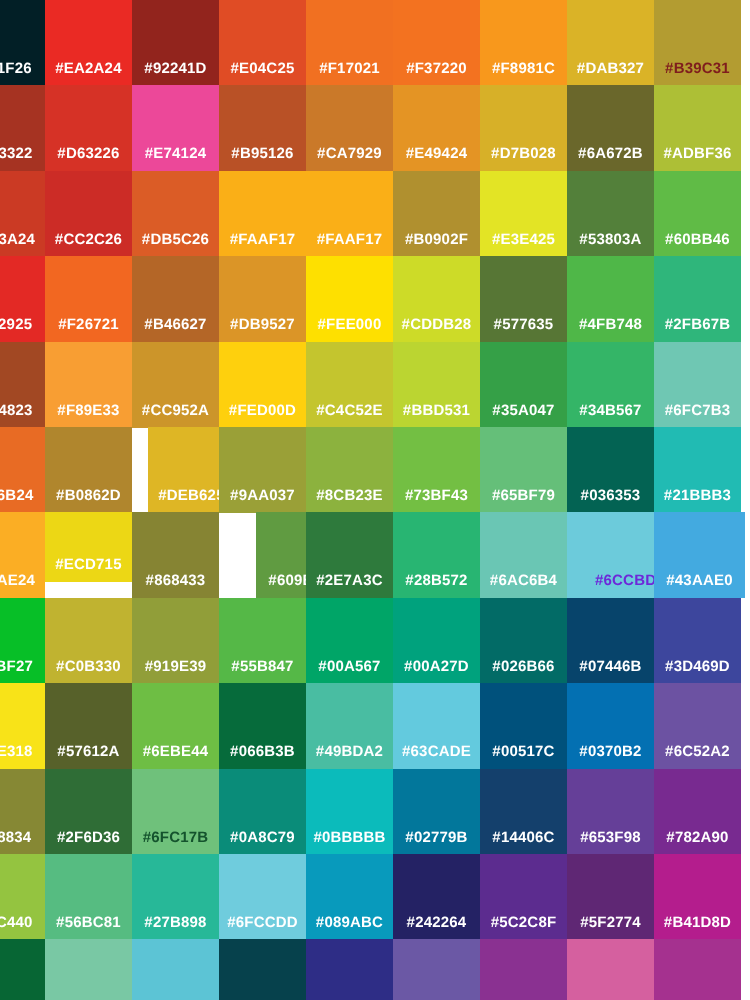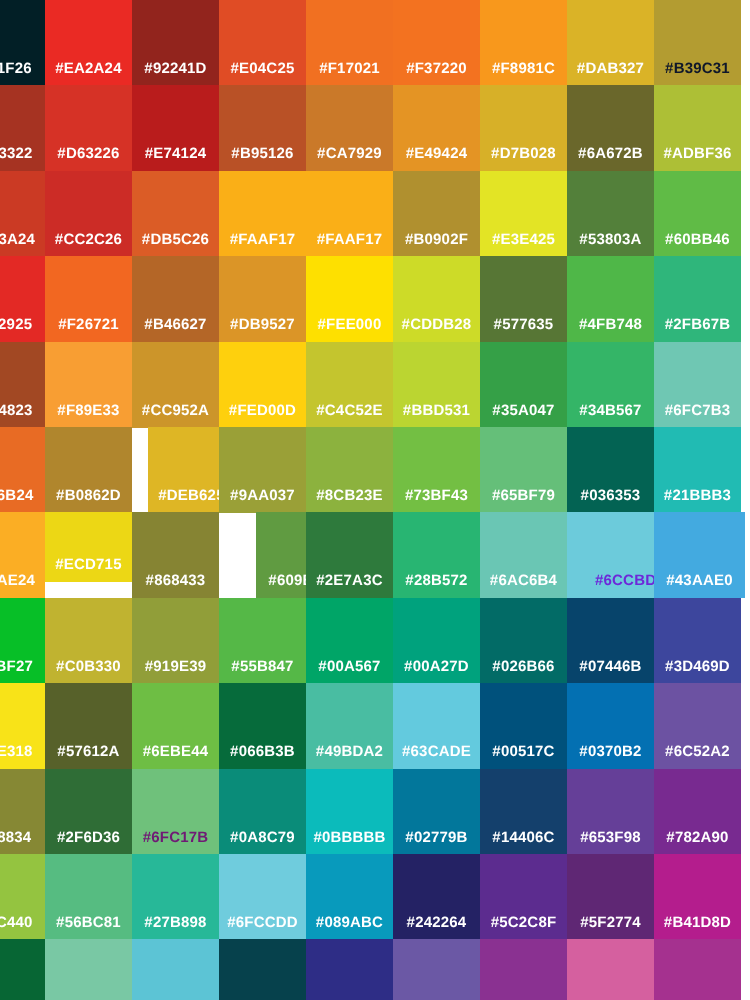--- a/index.html
+++ b/index.html
@@ -63,29 +63,29 @@
     <div class="swatch" title="#F37220" style="left: 393px; top: 0px; width: 87px; height: 86px; background-color: rgb(243, 114, 32);">
       <span class="swatch-label" style="color: rgb(255, 255, 255);">#F37220</span>
     </div>
     <div class="swatch" title="#F8981C" style="left: 480px; top: 0px; width: 87px; height: 86px; background-color: rgb(248, 152, 28);">
       <span class="swatch-label" style="color: rgb(255, 255, 255);">#F8981C</span>
     </div>
     <div class="swatch" title="#DAB327" style="left: 567px; top: 0px; width: 87px; height: 86px; background-color: rgb(218, 179, 39);">
       <span class="swatch-label" style="color: rgb(255, 255, 255);">#DAB327</span>
     </div>
     <div class="swatch" title="#B39C31" style="left: 654px; top: 0px; width: 87px; height: 86px; background-color: rgb(179, 156, 49);">
-      <span class="swatch-label" style="color: #0f172a;">#B39C31</span>
+      <span class="swatch-label" style="color: #7f1d1d;">#B39C31</span>
     </div>
     <div class="swatch" title="#A63322" style="left: -42px; top: 85.4px; width: 87px; height: 86px; background-color: rgb(166, 51, 34);">
       <span class="swatch-label" style="color: rgb(255, 255, 255);">#A63322</span>
     </div>
     <div class="swatch" title="#D63226" style="left: 45px; top: 85.4px; width: 87px; height: 86px; background-color: rgb(214, 50, 38);">
       <span class="swatch-label" style="color: rgb(255, 255, 255);">#D63226</span>
     </div>
-    <div class="swatch" title="#E74124" style="left: 132px; top: 85.4px; width: 87px; height: 86px; background-color: #b91c1c; padding-left: 41px;">
+    <div class="swatch" title="#E74124" style="left: 132px; top: 85.4px; width: 87px; height: 86px; background-color: #ec4899; padding-left: 41px;">
       <span class="swatch-label" style="color: rgb(255, 255, 255);">#E74124</span>
     </div>
     <div class="swatch" title="#B95126" style="left: 219px; top: 85.4px; width: 87px; height: 86px; background-color: rgb(185, 81, 38);">
       <span class="swatch-label" style="color: rgb(255, 255, 255);">#B95126</span>
     </div>
     <div class="swatch" title="#CA7929" style="left: 306px; top: 85.4px; width: 87px; height: 86px; background-color: rgb(202, 121, 41);">
       <span class="swatch-label" style="color: rgb(255, 255, 255);">#CA7929</span>
     </div>
     <div class="swatch" title="#E49424" style="left: 393px; top: 85.4px; width: 87px; height: 86px; background-color: rgb(228, 148, 36);">
       <span class="swatch-label" style="color: rgb(255, 255, 255);">#E49424</span>
@@ -288,21 +288,21 @@
     <div class="swatch" title="#6C52A2" style="left: 654px; top: 683.2px; width: 87px; height: 86px; background-color: rgb(108, 82, 162);">
       <span class="swatch-label" style="color: rgb(255, 255, 255);">#6C52A2</span>
     </div>
     <div class="swatch" title="#868834" style="left: -42px; top: 768.6px; width: 87px; height: 86px; background-color: rgb(134, 136, 52);">
       <span class="swatch-label" style="color: rgb(255, 255, 255);">#868834</span>
     </div>
     <div class="swatch" title="#2F6D36" style="left: 45px; top: 768.6px; width: 87px; height: 86px; background-color: rgb(47, 109, 54);">
       <span class="swatch-label" style="color: rgb(255, 255, 255);">#2F6D36</span>
     </div>
     <div class="swatch" title="#6FC17B" style="left: 132px; top: 768.6px; width: 87px; height: 86px; background-color: rgb(111, 193, 123);">
-      <span class="swatch-label" style="color: #701a75; margin-top: 40px;">#6FC17B</span>
+      <span class="swatch-label" style="color: #14532d; margin-top: 40px;">#6FC17B</span>
     </div>
     <div class="swatch" title="#0A8C79" style="left: 219px; top: 768.6px; width: 87px; height: 86px; background-color: rgb(10, 140, 121);">
       <span class="swatch-label" style="color: rgb(255, 255, 255);">#0A8C79</span>
     </div>
     <div class="swatch" title="#0BBBBB" style="left: 306px; top: 768.6px; width: 87px; height: 86px; background-color: rgb(11, 187, 187);">
       <span class="swatch-label" style="color: rgb(255, 255, 255);">#0BBBBB</span>
     </div>
     <div class="swatch" title="#02779B" style="left: 393px; top: 768.6px; width: 87px; height: 86px; background-color: rgb(2, 119, 155);">
       <span class="swatch-label" style="color: rgb(255, 255, 255);">#02779B</span>
     </div>

